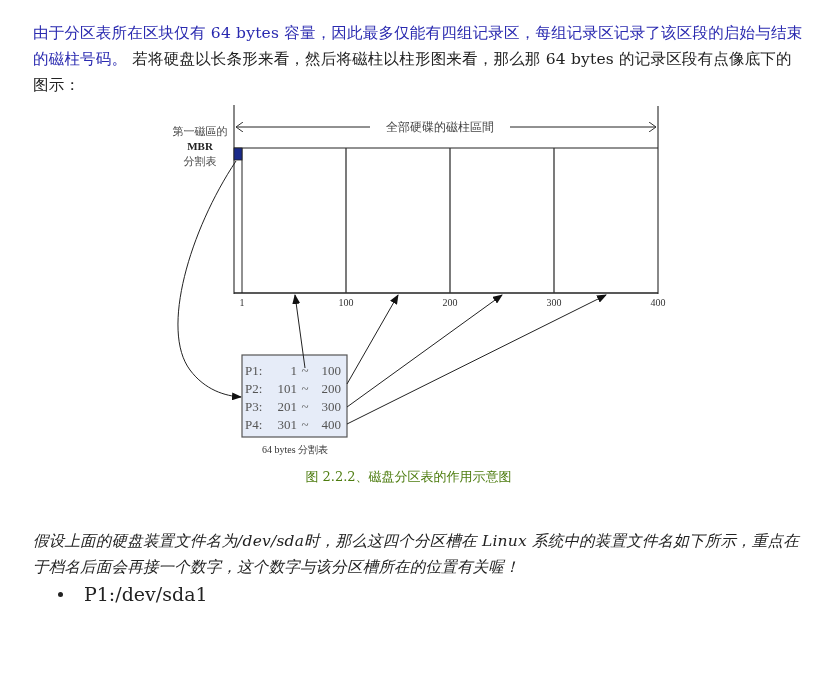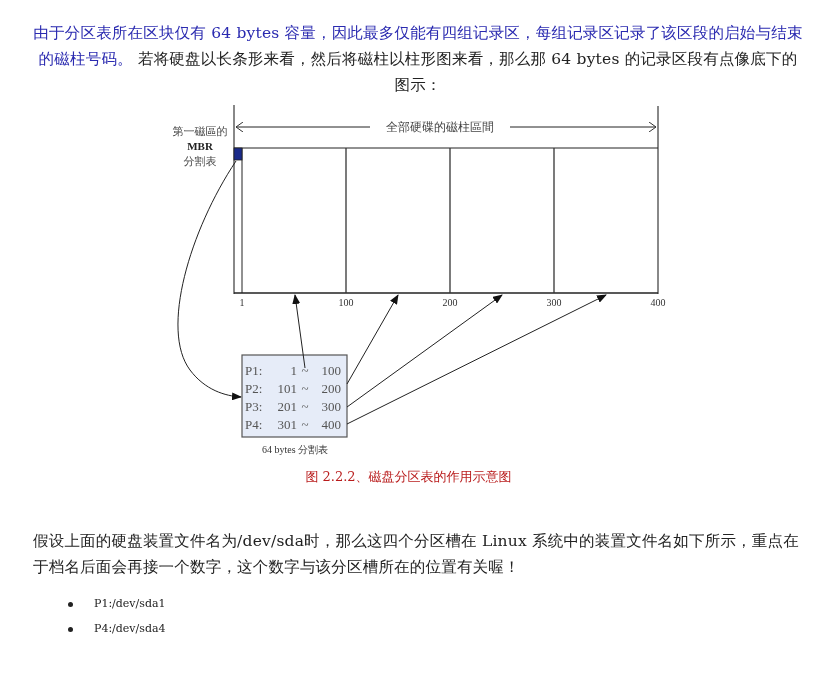--- a/index.html
+++ b/index.html
@@ -1,24 +1,24 @@
 <!DOCTYPE html>
 <html><head>
 <meta charset="utf-8">
 <style>
   html, body { margin:0; padding:0; background:#ffffff; }
   body { width:817px; height:688px; position:relative; overflow:hidden;
          font-family: "DejaVu Serif", "Liberation Serif", serif; color:#222; }
   .para { position:absolute; left:33px; width:770px; font-size:15.5px; line-height:26px; letter-spacing:0.2px; }
   .blue { color:#2a2ab0; }
-  #p1 { top:4px;text-align:center; }
+  #p1 { top:4px; }
   #diagram { position:absolute; left:0; top:0; width:817px; height:470px; }
-  .caption { position:absolute; left:0; width:817px; top:468px; text-align:center; font-size:13px; color:#b91c1c; }
-  #p2 { top:512px; }
-  ul.devs { position:absolute; left:58px; top:582px; margin:10px; padding:0; list-style:none; font-size:11px; }
+  .caption { position:absolute; left:0; width:817px; top:468px; text-align:center; font-size:13px; color:#4d7c0f; }
+  #p2 { top:512px;font-style:italic; }
+  ul.devs { position:absolute; left:58px; top:582px; margin:0; padding:0; list-style:none; font-size:19px; }
   ul.devs li { height:24.5px; line-height:24.5px; position:relative; padding-left:26px; }
   ul.devs li .dot { position:absolute; left:0; top:10px; width:5px; height:5px; border-radius:50%; background:#222; }
   svg text { font-family: "Liberation Serif", "DejaVu Serif", serif; }
 </style>
 </head>
 <body>
 
 <p class="para" id="p1"><span class="blue">由于分区表所在区块仅有 64 bytes 容量，因此最多仅能有四组记录区，每组记录区记录了该区段的启始与结束的磁柱号码。</span><span> 若将硬盘以长条形来看，然后将磁柱以柱形图来看，那么那 64 bytes 的记录区段有点像底下的图示：</span></p>
 
 <svg id="diagram" viewBox="0 0 817 470" xmlns="http://www.w3.org/2000/svg">
@@ -87,14 +87,13 @@
   <line x1="347" y1="407" x2="502" y2="295" stroke="#222" stroke-width="1" marker-end="url(#ah)"></line>
   <line x1="347" y1="424" x2="606" y2="295" stroke="#222" stroke-width="1" marker-end="url(#ah)"></line>
 </svg>
 
 <div class="caption">图 2.2.2、磁盘分区表的作用示意图</div>
 
 <p class="para" id="p2">假设上面的硬盘装置文件名为/dev/sda时，那么这四个分区槽在 Linux 系统中的装置文件名如下所示，重点在于档名后面会再接一个数字，这个数字与该分区槽所在的位置有关喔！</p>
 
 <ul class="devs">
   <li><span class="dot"></span><span>P1:/dev/sda1</span></li>
-  <li><span class="dot"></span><span>P4:/dev/sda4</span></li>
 </ul>
 
 </body></html>

